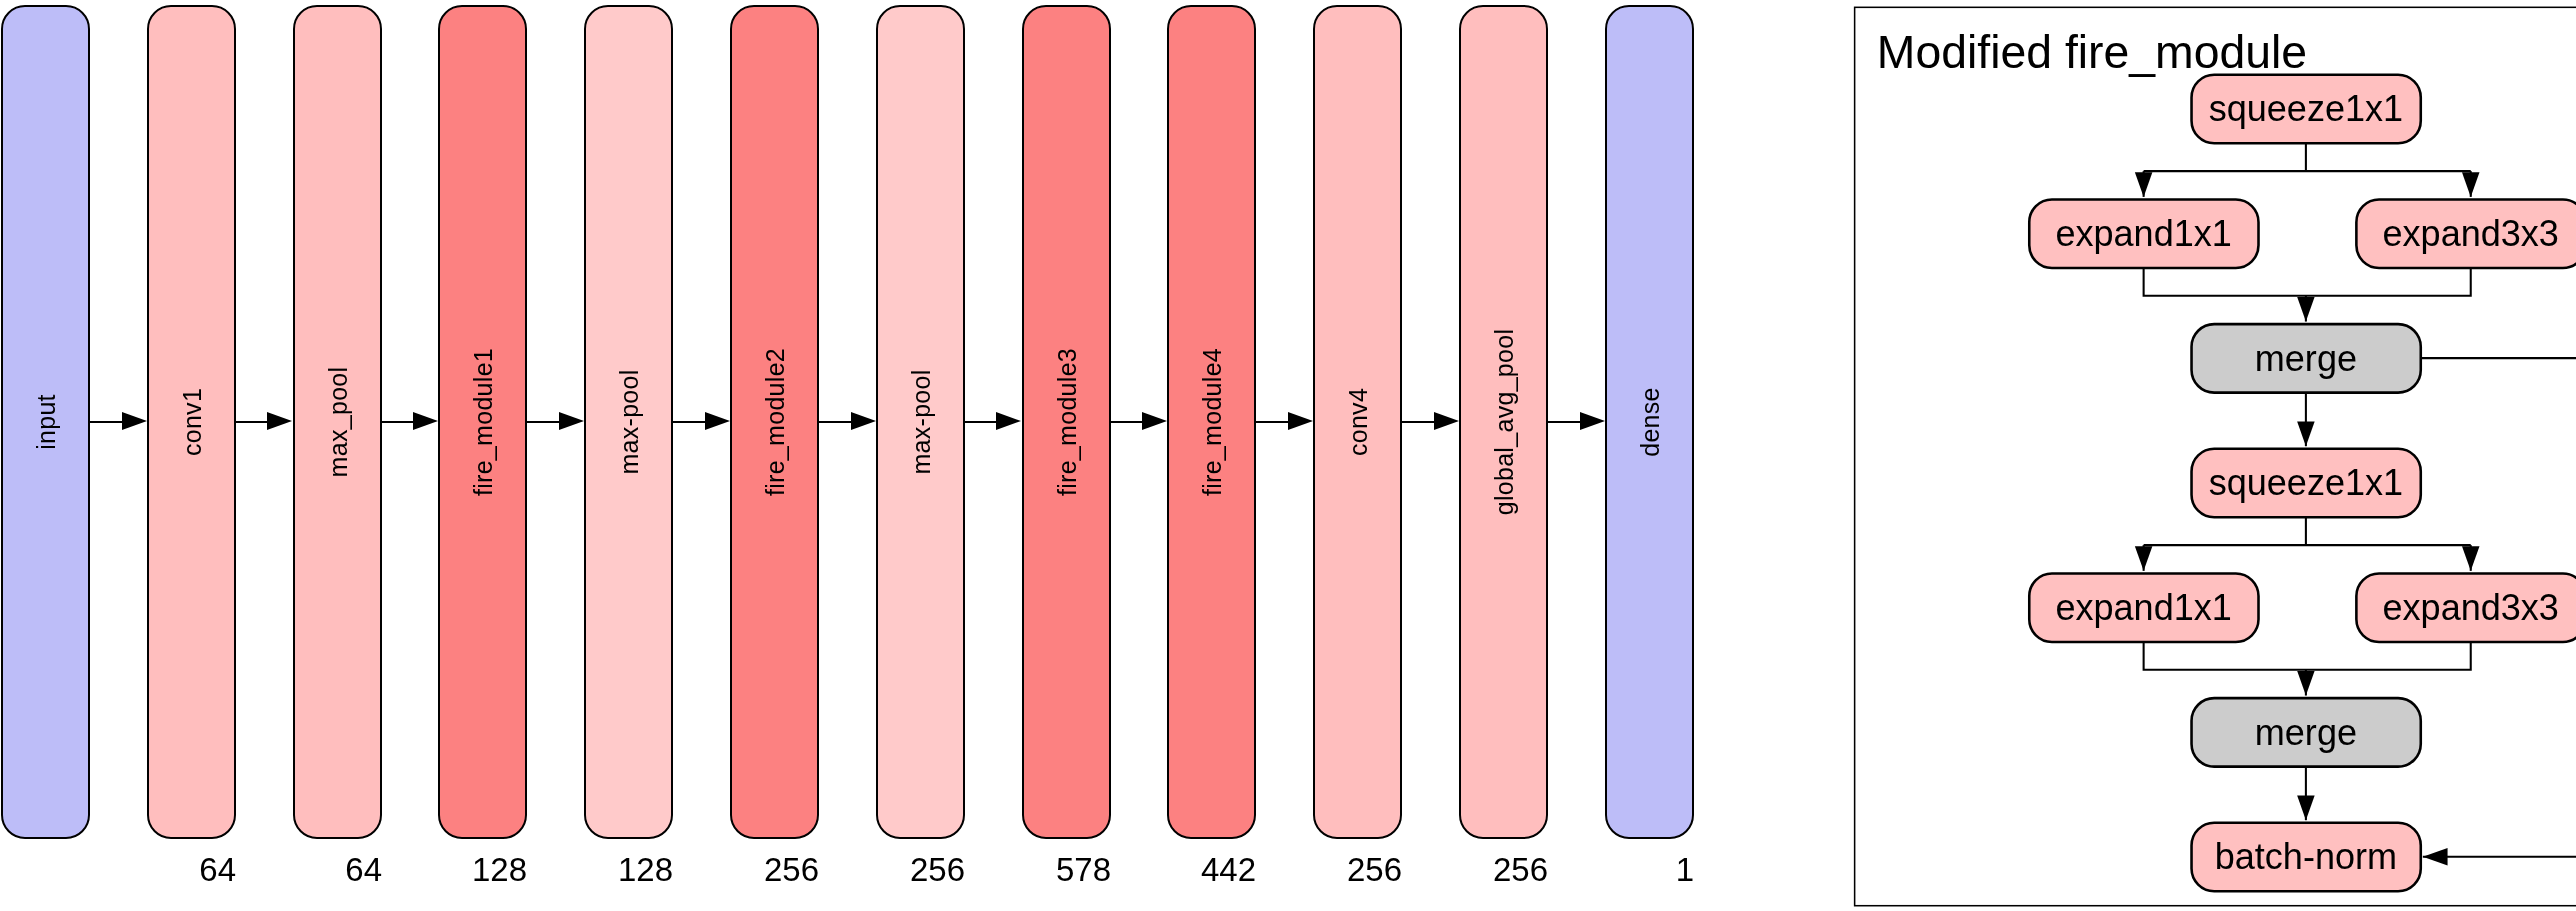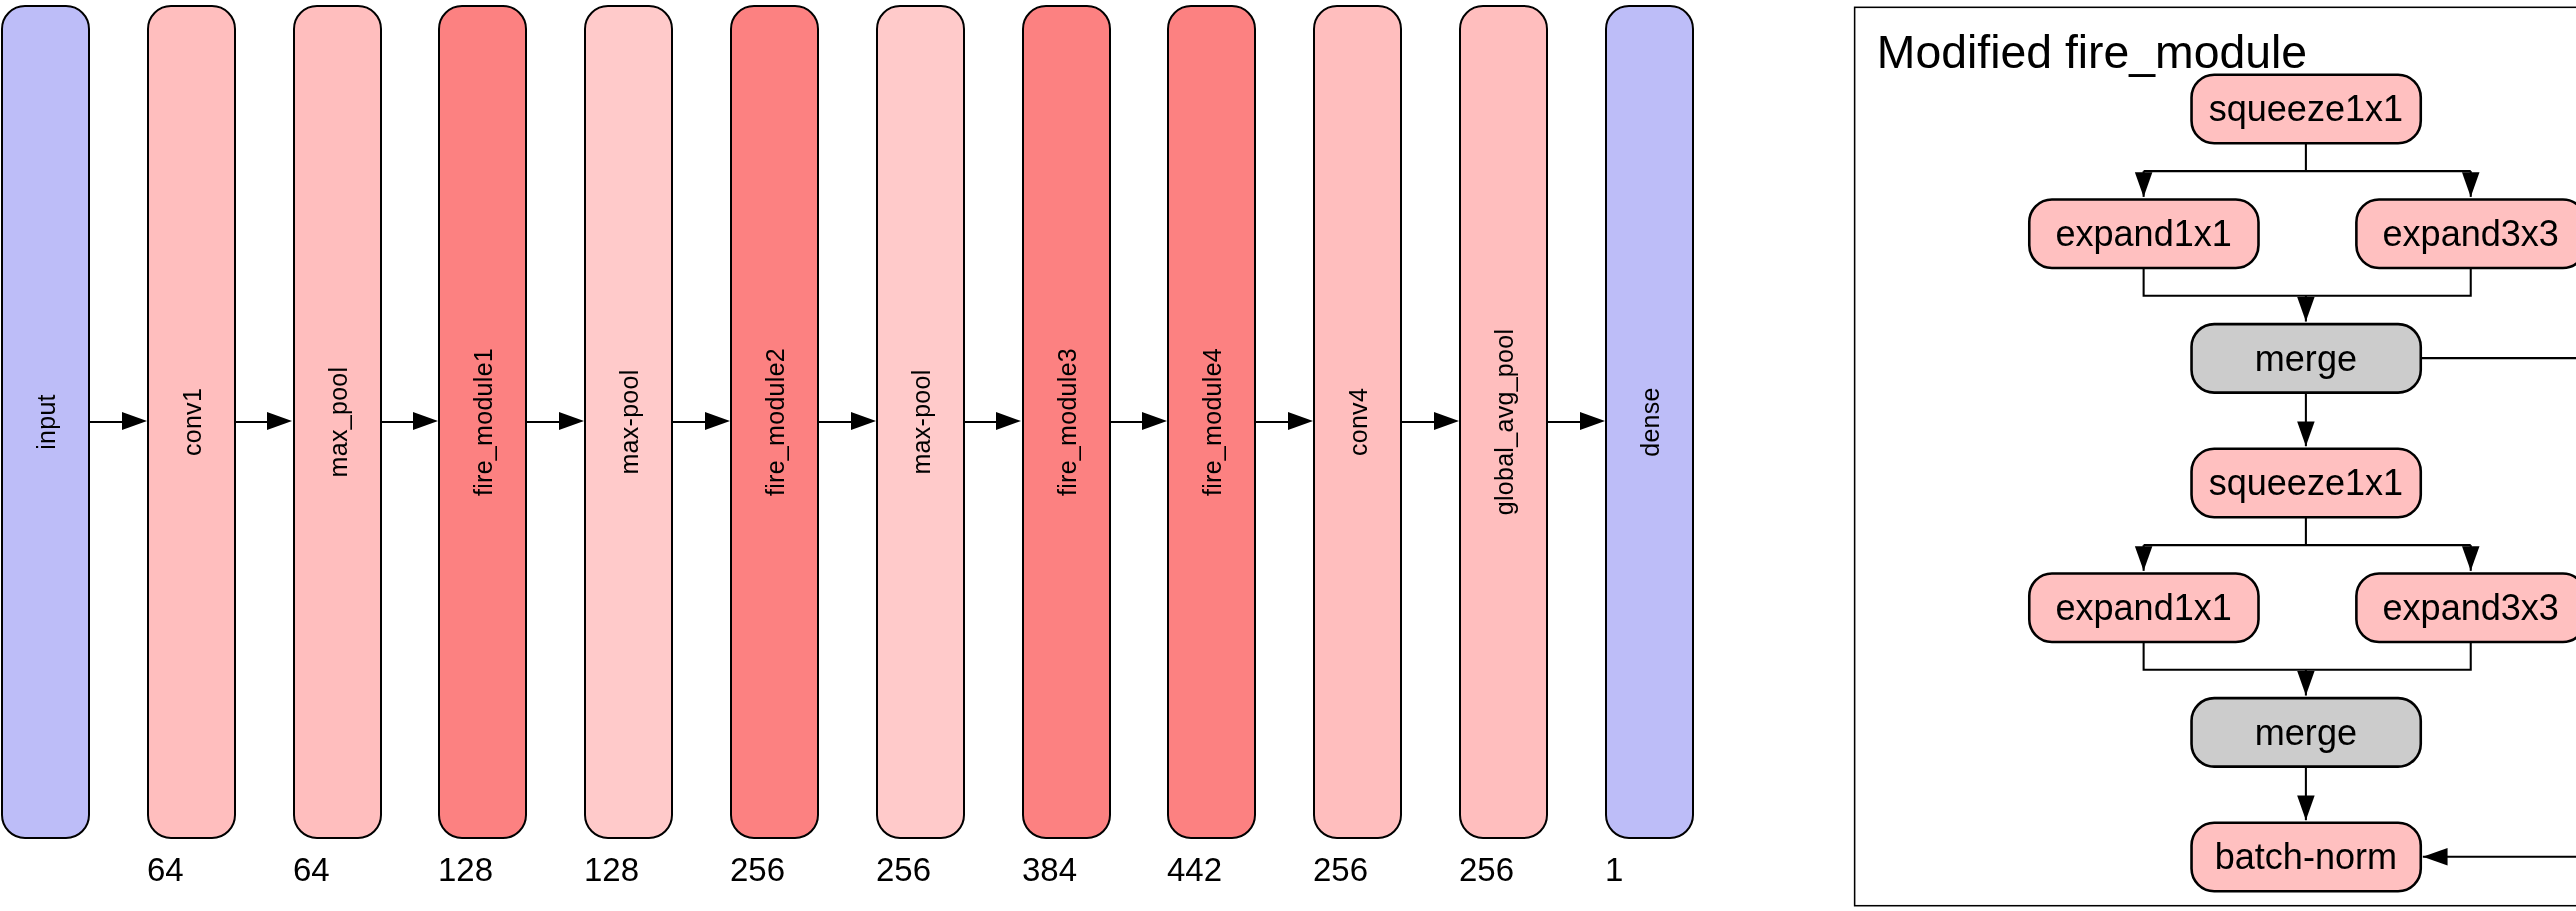--- a/index.html
+++ b/index.html
@@ -30,21 +30,21 @@
     left: 50%;
     transform: translate(-50%, -50%) rotate(-90deg);
     font-size: 25px;
     white-space: nowrap;
     letter-spacing: 0.3px;
   }
   .filter-count {
     position: absolute;
     top: 851px;
     width: 89px;
-    text-align: left;
+    text-align: right;
     font-size: 33px;
   }
   .flow-arrow { position: absolute; top: 422px; width: 57px; height: 0; }
   .flow-arrow .shaft {
     position: absolute; left: 0; top: -1.3px;
     width: 35px; height: 2.6px; background: #000; display: block;
   }
   .flow-arrow .head {
     position: absolute; left: 32px; top: -9.8px;
     width: 0; height: 0; display: block;
@@ -115,21 +115,21 @@
         <span class="bar-label">max-pool</span>
       </div>
       <div class="filter-count" style="left: 876px;">256</div>
       <div class="flow-arrow" style="left: 964px;">
         <i class="shaft"></i>
         <i class="head"></i>
       </div>
       <div class="bar" style="left: 1022px; background: rgb(252, 129, 129);">
         <span class="bar-label">fire_module3</span>
       </div>
-      <div class="filter-count" style="left: 1022px;">384</div>
+      <div class="filter-count" style="left: 1022px;">578</div>
       <div class="flow-arrow" style="left: 1110px;">
         <i class="shaft"></i>
         <i class="head"></i>
       </div>
       <div class="bar" style="left: 1167px; background: rgb(252, 129, 129);">
         <span class="bar-label">fire_module4</span>
       </div>
       <div class="filter-count" style="left: 1167px;">442</div>
       <div class="flow-arrow" style="left: 1256px;">
         <i class="shaft"></i>

